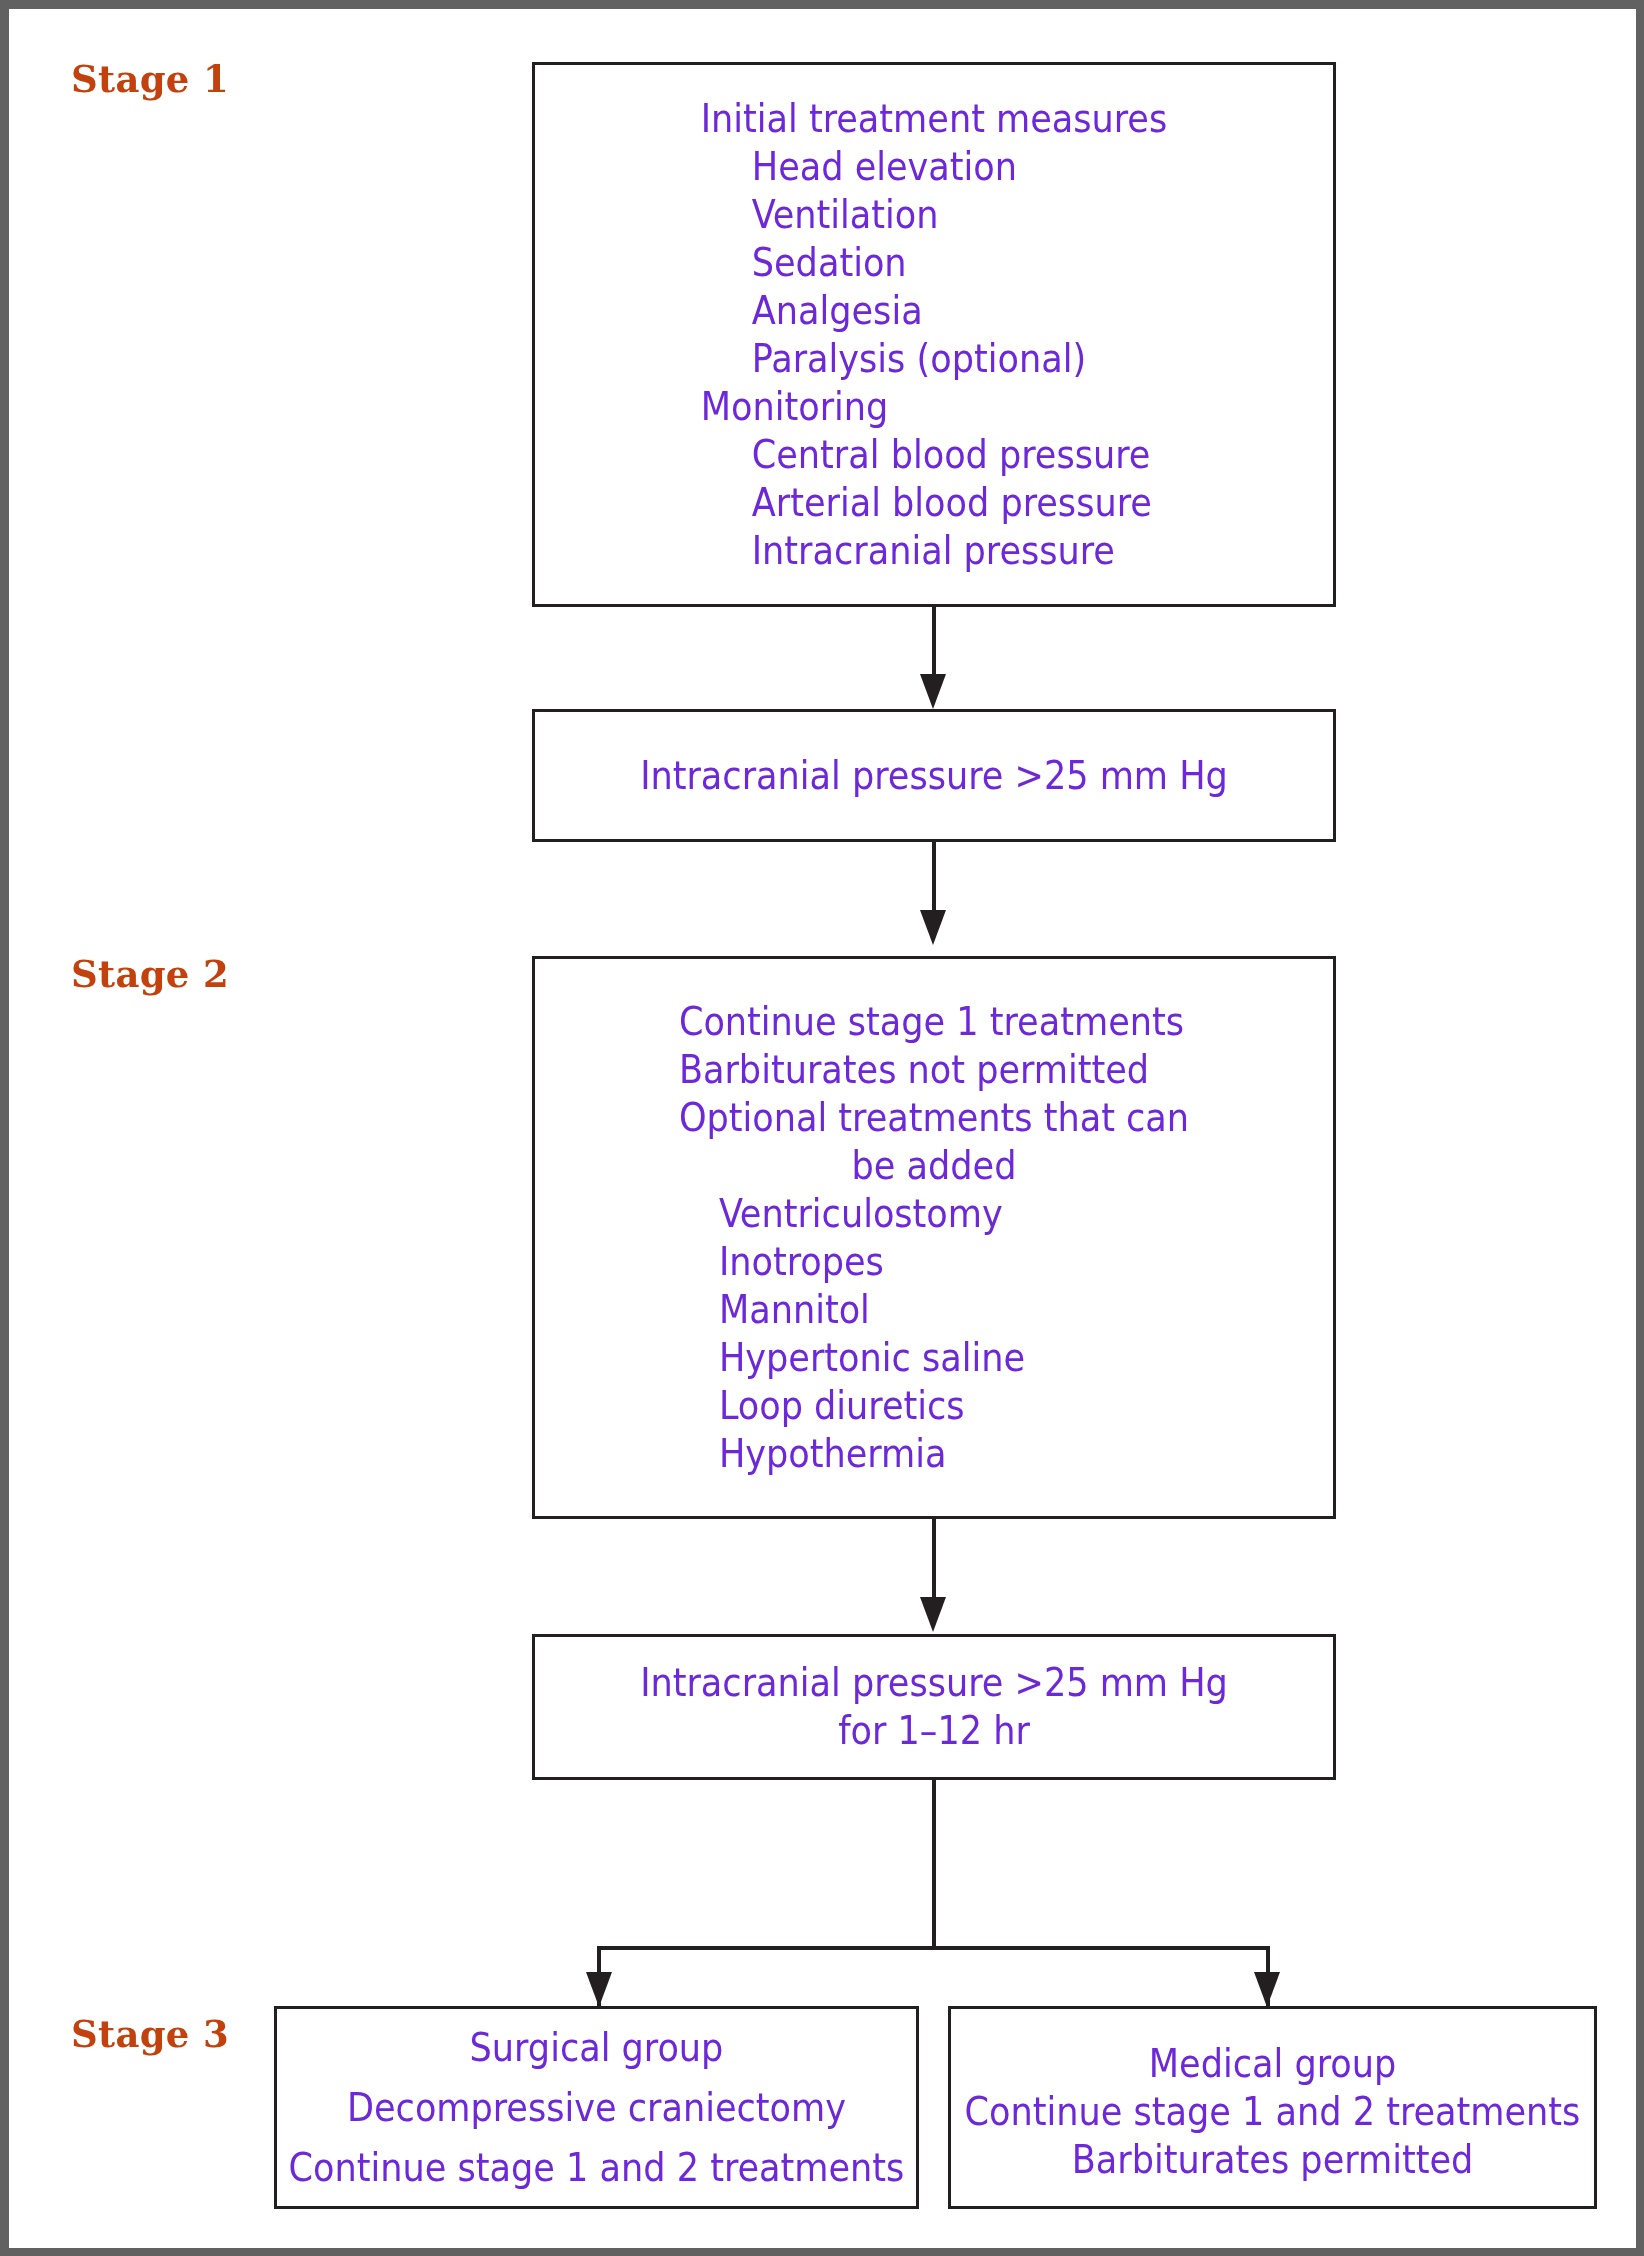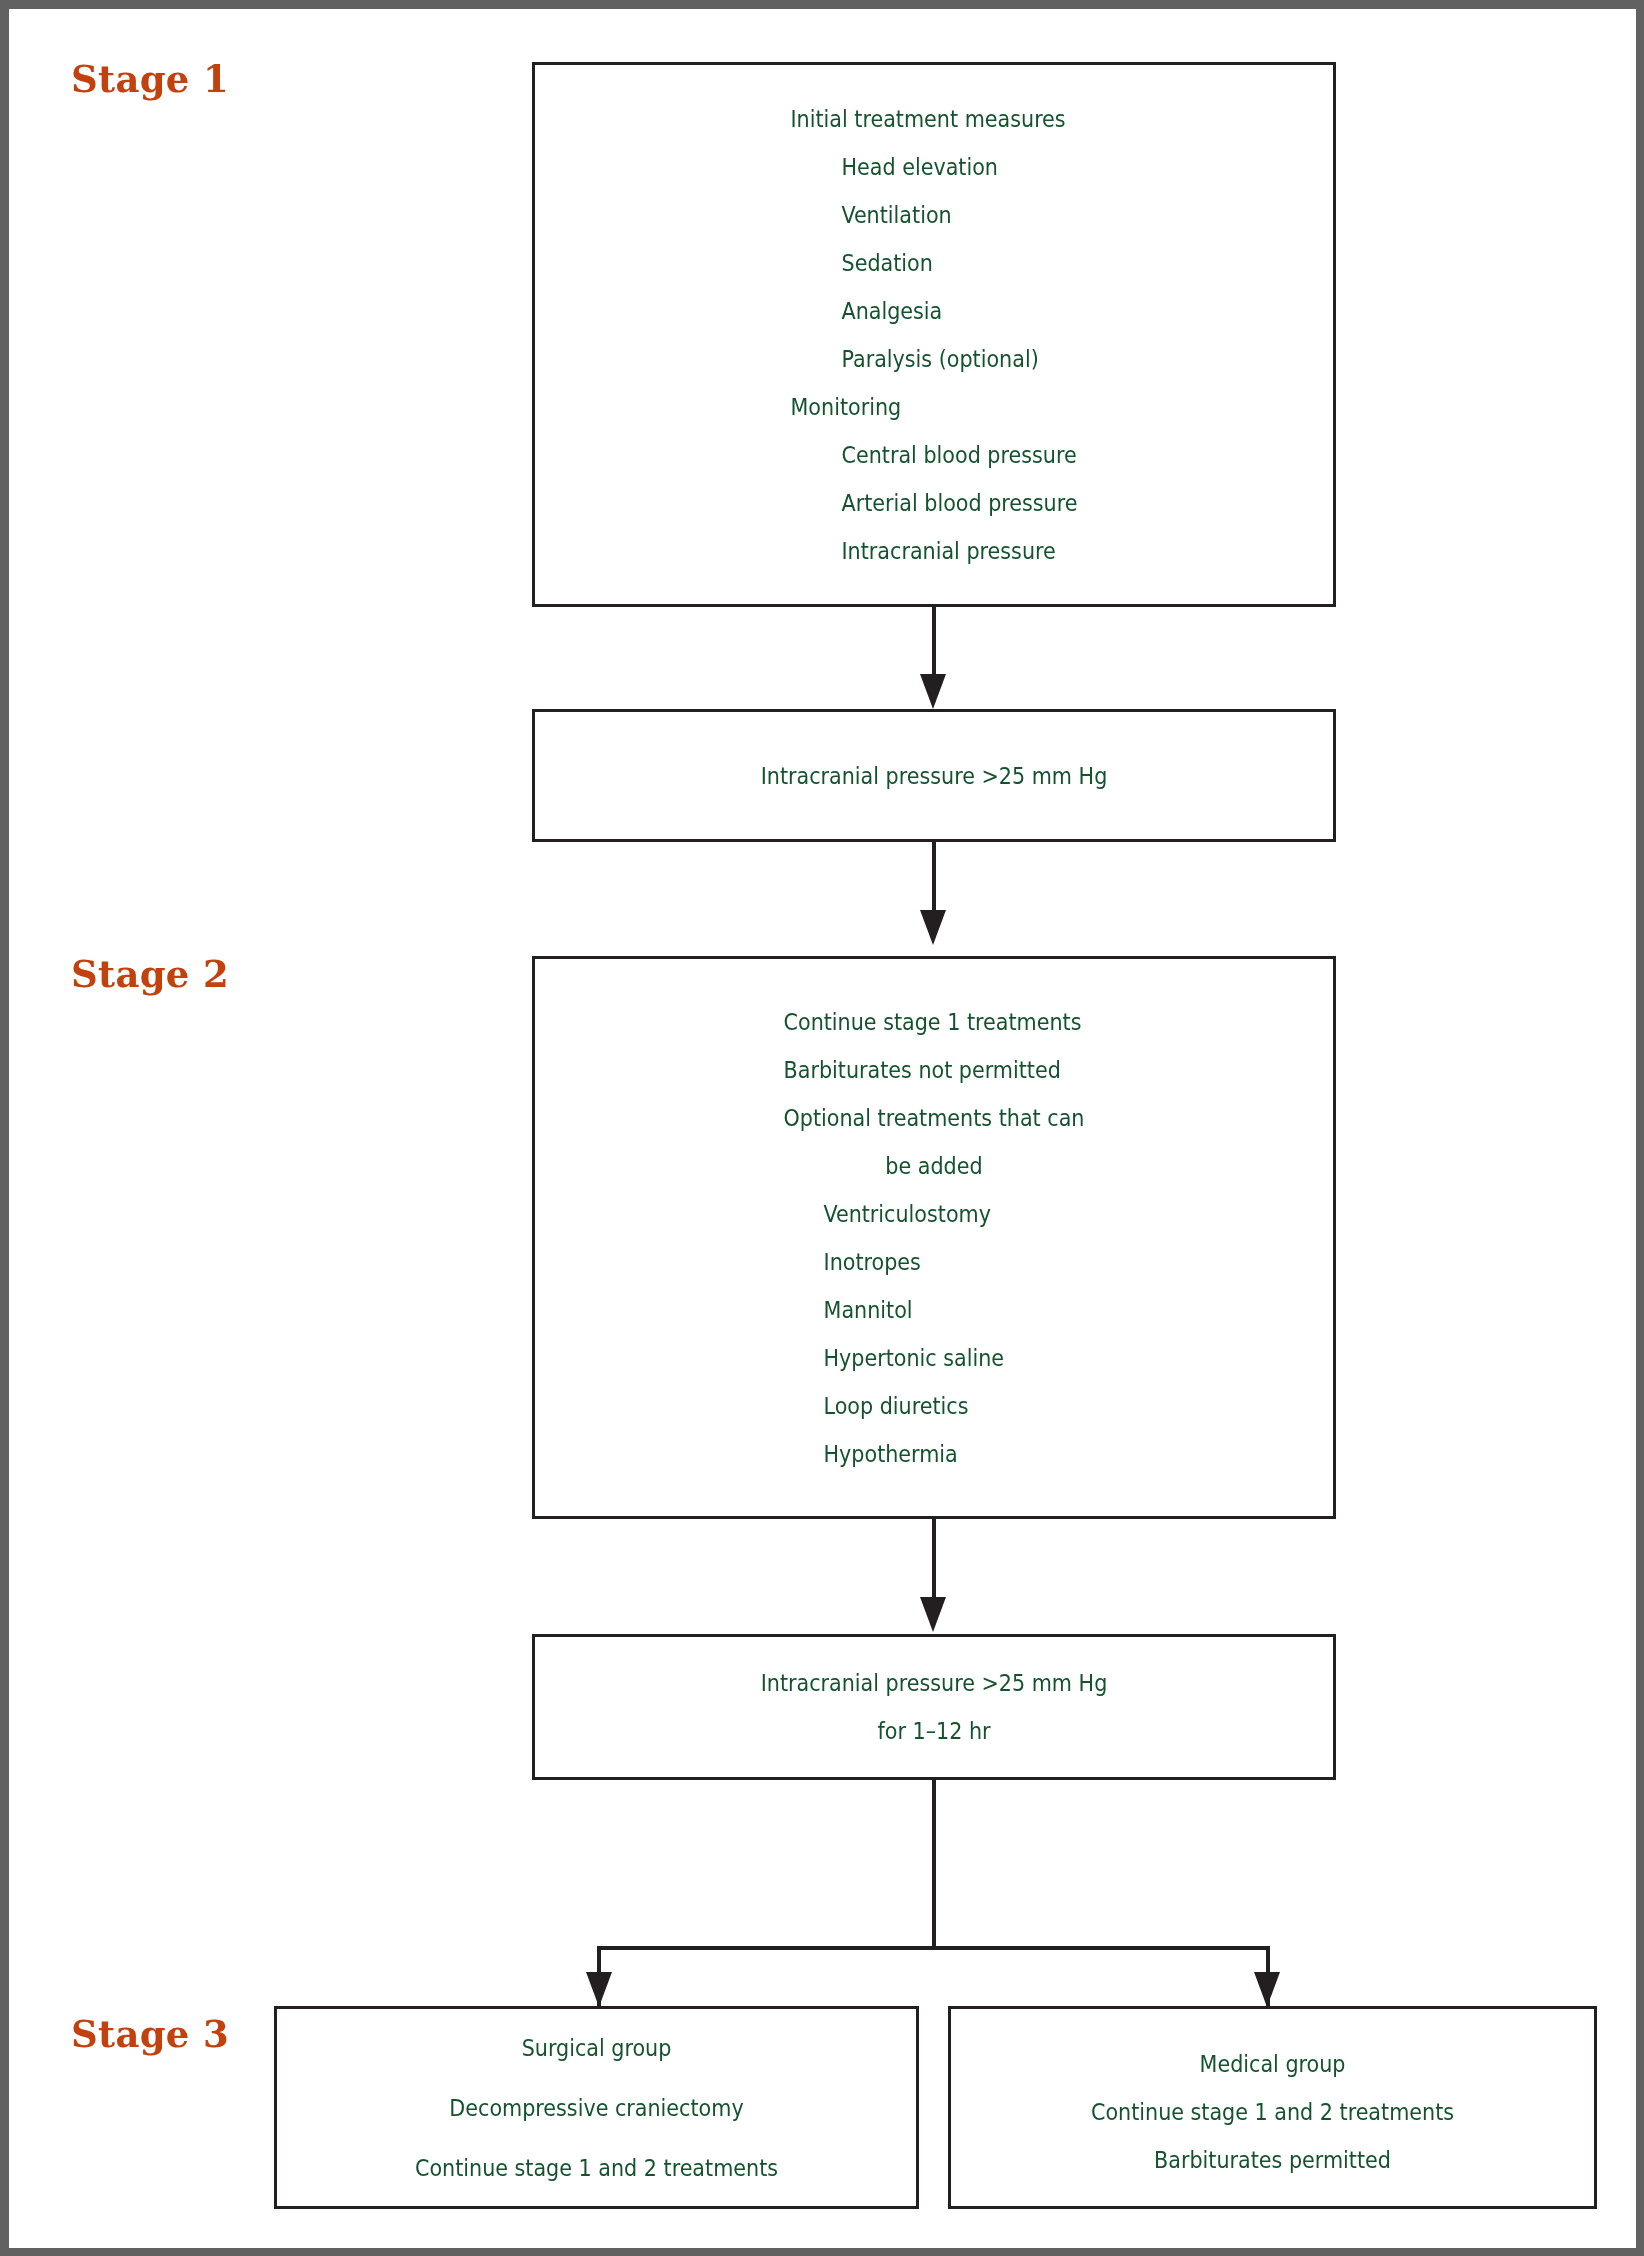--- a/index.html
+++ b/index.html
@@ -40,24 +40,24 @@
     box-sizing: border-box;
     border: 3.7px solid #231f20;
     background: #ffffff;
     color: #1a1a1a;
     display: flex;
     flex-direction: column;
     justify-content: center;
   }
   .box .line {
     font-family: "DejaVu Sans Condensed", "Liberation Sans Narrow", "DejaVu Sans", sans-serif;
-    font-size: 23px;
+    font-size: 39px;
     line-height: 48px;
     white-space: pre;
-    color: #14532d;
+    color: #6d28d9;
   }
   
   .listblock {
     display: inline-block;
     text-align: left;
     margin: 0 auto;
   }
   .centered .line { text-align: center; }
 
   .indent1 { padding-left: 0; }

